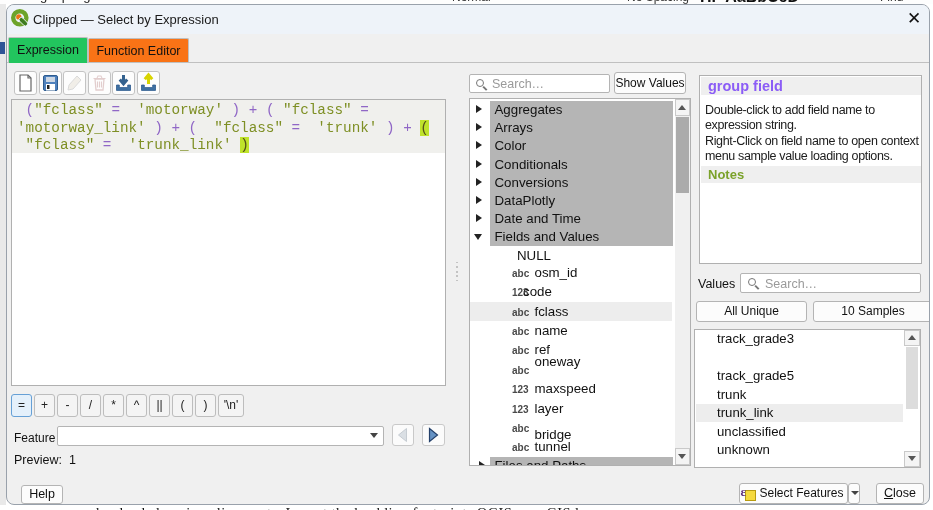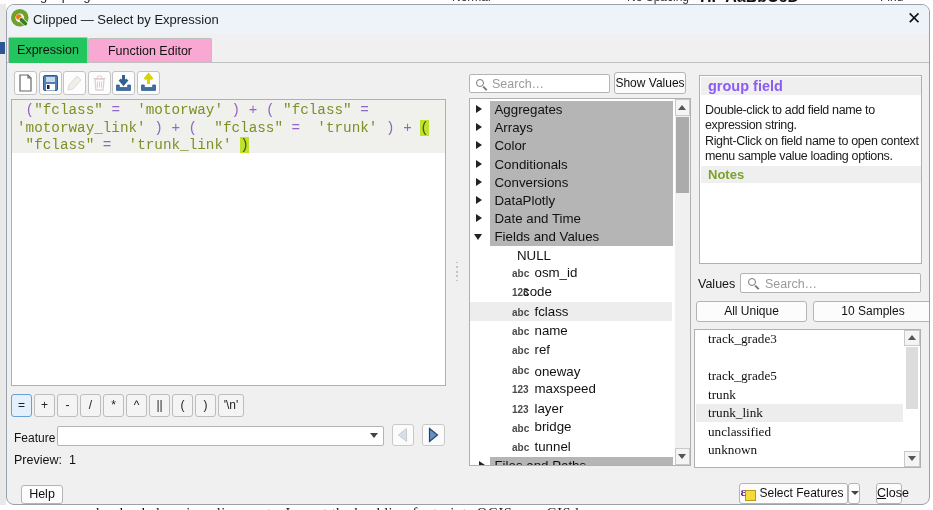--- a/index.html
+++ b/index.html
@@ -15,21 +15,21 @@
   border:1px solid #99a1ab; border-radius:8px; overflow:hidden; }
 #titlebar { left:0; top:0; width:100%; height:29px; background:#eef3f9; }
 #title { left:26px; top:7px; font-size:13px; color:#1a1a1a; }
 #closex { left:896px; top:3px; width:22px; height:22px; font-size:17px; color:#111;
   text-align:center; line-height:22px; font-weight:400; }
 
 .tab { position:absolute; height:25px; font-size:12.5px; color:#111;
   text-align:center; border:1px solid #bfbfbf; border-bottom:none;
   border-radius:2px 2px 0 0; line-height:24px; }
 #tab1 { left:1px; width:80px; background:#22c55e; z-index:3; height:25.5px; top:32px; }
-#tab2 { left:81px; width:124px; background:#f9a8d4; top:33px; height:24px; z-index:2; }
+#tab2 { left:81px; width:101px; background:#f97316; top:33px; height:24px; z-index:2; }
 #paneline { left:0px; top:56.5px; width:924px; height:1px; background:#c0c0c0; z-index:1; }
 
 .tbtn { position:absolute; top:66px; width:23px; height:24px; background:#fdfdfd;
   border:1px solid #c3c3c3; border-radius:3px; }
 
 #editor { left:4px; top:94px; width:435px; height:287px; background:#ffffff;
   border:1px solid #b0b0b0; }
 #edgray { left:0px; top:0px; width:433px; height:53px; background:#f0f0ed; }
 #code { left:5px; top:2px; font-family:"Liberation Mono", monospace; font-size:14.3px;
   line-height:17.5px; white-space:pre; color:#333; }
@@ -66,22 +66,22 @@
 #helpbox { left:692px; top:70px; width:223px; height:189px; background:#fff; border:1px solid #b0b0b0; }
 #helptitle1 { left:1px; top:1px; width:220px; height:18px; background:#efefef; }
 #helpbody, #helpbody2 { font-size:12.5px; color:#202020; line-height:15.6px;
   white-space:nowrap; letter-spacing:-0.35px; }
 #valueslabel { left:691px; top:272px; font-size:12.5px; color:#111; }
 #valsearch { left:733px; top:268px; width:181px; height:20px; background:#fff;
   border:1px solid #b4b4b4; border-radius:2px; }
 .vbtn { position:absolute; top:296px; height:21px; background:#fcfcfc; border:1px solid #b4b4b4;
   border-radius:3px; font-size:12px; color:#111; text-align:center; line-height:19px; }
 #vlist { left:687px; top:324px; width:227px; height:139px; background:#fff; border:1px solid #b0b0b0; }
-.vrow { position:absolute; left:0; width:209px; height:18.5px; font-size:13.2px;
-  color:#111; padding-left:13px; line-height:18.5px;font-family:Liberation Serif, serif; }
+.vrow { position:absolute; left:16px; width:209px; height:18.5px; font-size:13.2px;
+  color:#111; padding-left:6px; line-height:18.5px; }
 
 .sbarrow { position:absolute; width:0; height:0; }
 .sbbtn { position:absolute; background:#f4f4f4; border:1px solid #c9c9c9; }
 
 .pbtn { position:absolute; background:#fcfcfc; border:1px solid #b4b4b4; border-radius:3px;
   font-size:12.5px; color:#111; text-align:center; }
 
 .mag { position:absolute; width:8px; height:8px; border:1.4px solid #777; border-radius:50%; }
 .maghandle { position:absolute; width:1.6px; height:5px; background:#777; transform:rotate(-45deg); }
 .phtext { position:absolute; font-size:12.5px; color:#9a9a9a; }
@@ -216,27 +216,27 @@
       <div class="ticon abs" style="left:42px; top:188.1px;">123</div>
       <div class="tlabel abs" style="left:53px; top:185.1px;">code</div>
       <div class="abs" style="left:0; top:202.5px; width:202px; height:19.4px; background:#ededed;"></div>
       <div class="ticon abs" style="left:42px; top:207.5px;">abc</div>
       <div class="tlabel abs" style="left:64.5px; top:204.5px;">fclass</div>
       <div class="ticon abs" style="left:42px; top:226.9px;">abc</div>
       <div class="tlabel abs" style="left:64.5px; top:223.9px;">name</div>
       <div class="ticon abs" style="left:42px; top:246.3px;">abc</div>
       <div class="tlabel abs" style="left:64.5px; top:243.3px;">ref</div>
       <div class="ticon abs" style="left:42px; top:265.7px;">abc</div>
-      <div class="tlabel abs" style="left:64.5px; top:265px;">oneway</div>
+      <div class="tlabel abs" style="left:64.5px; top:255px;">oneway</div>
       <div class="ticon abs" style="left:42px; top:285.09999999999997px;">123</div>
       <div class="tlabel abs" style="left:64.5px; top:282.09999999999997px;">maxspeed</div>
       <div class="ticon abs" style="left:42px; top:304.49999999999994px;">123</div>
       <div class="tlabel abs" style="left:64.5px; top:301.49999999999994px;">layer</div>
       <div class="ticon abs" style="left:42px; top:323.8999999999999px;">abc</div>
-      <div class="tlabel abs" style="left:64.5px; top:320px;text-align:center;">bridge</div>
+      <div class="tlabel abs" style="left:64.5px; top:328px;text-align:center;">bridge</div>
       <div class="ticon abs" style="left:42px; top:343.2999999999999px;">abc</div>
       <div class="tlabel abs" style="left:64.5px; top:340.2999999999999px;">tunnel</div>
       <div class="trow grp abs" style="top:357.6999999999999px; height:8.300000000000125px;"></div>
       <div class="tarrow abs" style="left:9px; top:362.1999999999999px; border-top:4.5px solid transparent; border-bottom:4.5px solid transparent; border-left:6px solid #222;"></div>
       <div class="tlabel abs" style="left:24.5px; top:359.1999999999999px;">Files and Paths</div>
     </div>
   <div class="abs" style="left:449px; top:257px; width:2px; height:20px;
     background:repeating-linear-gradient(#c3c3c3 0 1.5px, transparent 1.5px 4.5px);"></div>
   <div id="treesb" class="abs">
       <div class="sbbtn abs" style="left:0px; top:0px; width:15px; height:17px;"></div>
@@ -277,14 +277,14 @@
     </div>
 
   <div class="pbtn" style="left:14px; top:480px; width:42px; height:19px; line-height:17px;">Help</div>
   <div class="pbtn" style="left:732px; top:478px; width:109px; height:21px; line-height:19px; padding-left:16px; font-size:12px;">Select Features</div>
   <svg class="abs" style="left:733px; top:480px;" width="17" height="18" viewBox="0 0 17 18">
     <rect x="5.5" y="5.5" width="10" height="10" fill="#f5d93d" stroke="#b89b10"></rect>
     <text x="0.5" y="10.5" font-size="13" font-weight="bold" fill="#5e2f80" font-family="Liberation Serif">ε</text>
   </svg>
   <div class="pbtn" style="left:841px; top:478px; width:12px; height:21px;"></div>
   <div class="abs" style="left:844px; top:486px; width:0; height:0; border-left:4px solid transparent; border-right:4px solid transparent; border-top:4.5px solid #444;"></div>
-  <div class="pbtn" style="left:869px; top:478px; width:26px; height:21px; line-height:19px;"><u>C</u>lose</div>
+  <div class="pbtn" style="left:869px; top:478px; width:48px; height:21px; line-height:19px;"><u>C</u>lose</div>
 </div>
 
 </body></html>

